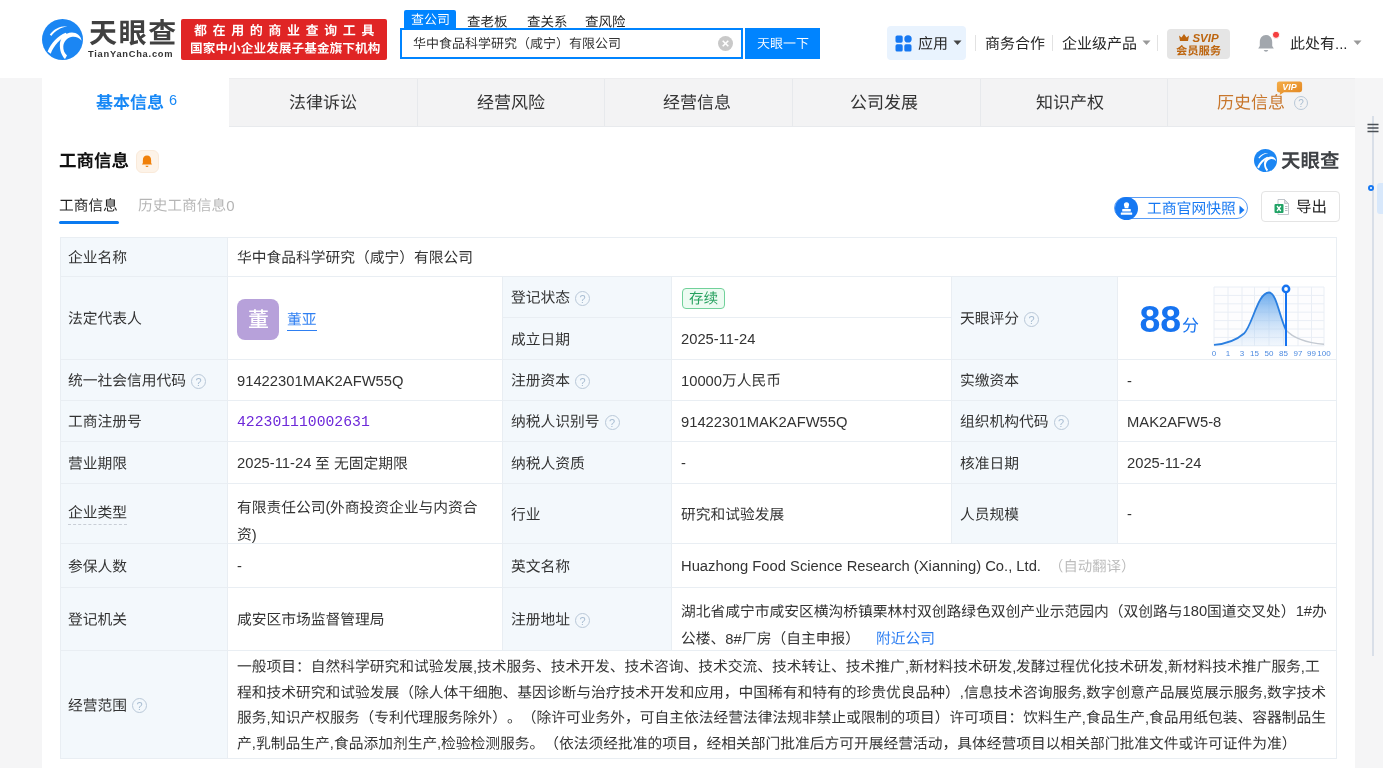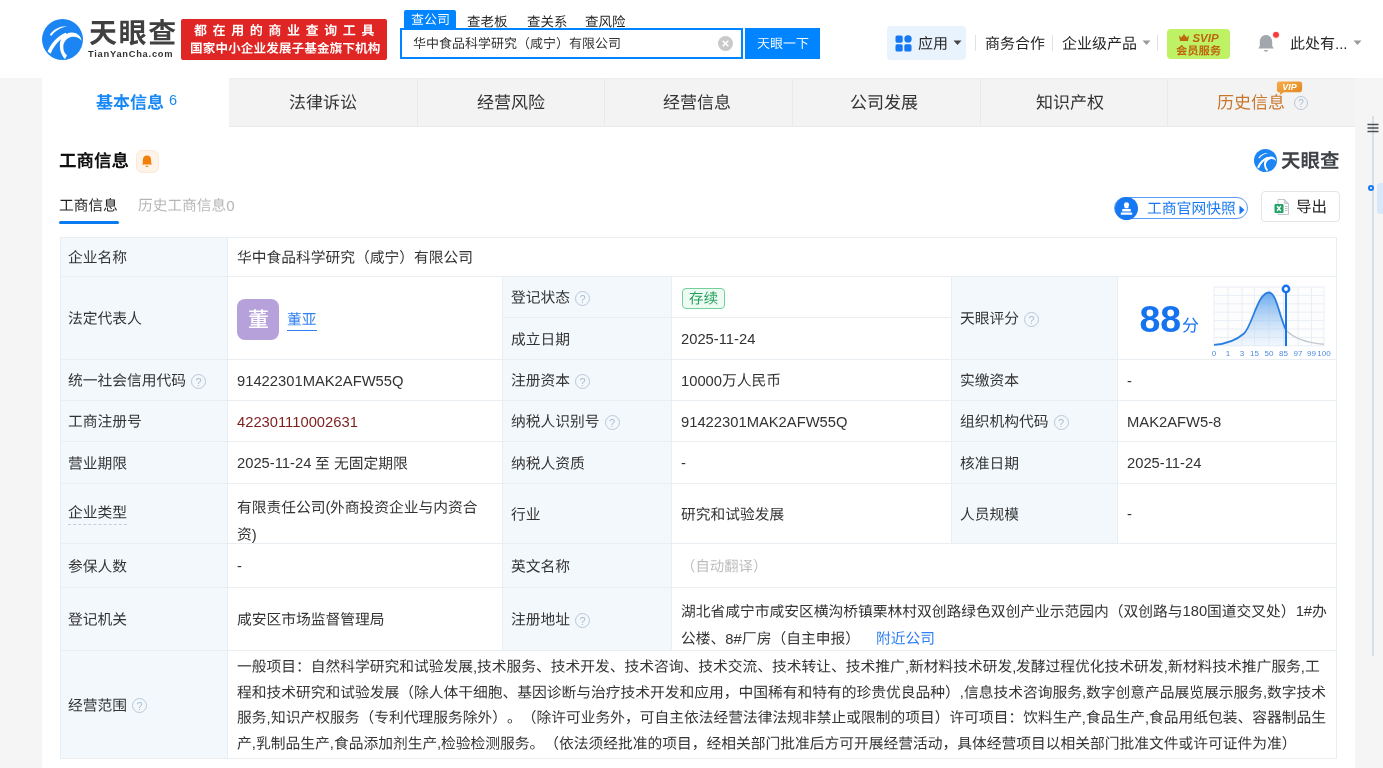--- a/index.html
+++ b/index.html
@@ -430,21 +430,21 @@
         <use href="#r3c" x="1000"></use>
         <use href="#r3d" x="2000"></use>
         <use href="#r3e" x="3000"></use>
         <use href="#r26" x="4000"></use>
       </svg>
       <svg width="9" height="6" viewBox="0 0 9 6" style="margin-left:5px">
         <path d="M0.5 0.5 L4.5 5 L8.5 0.5 Z" fill="#999"></path>
       </svg>
     </div>
 <div style="position:absolute;left:1157px;top:35px;width:1px;height:16px;background:#e2e2e2"></div>
-<div style="position:absolute;left:1167px;top:29px;width:63px;height:30px;background:#bef264;border-radius:4px;display:flex;flex-direction:column;align-items:center;justify-content:center">
+<div style="position:absolute;left:1167px;top:29px;width:63px;height:30px;background:#e5e5e5;border-radius:4px;display:flex;flex-direction:column;align-items:center;justify-content:center">
       <div style="display:flex;align-items:center;height:13px">
         <svg width="12" height="10" viewBox="0 0 12 10" style="margin-right:2px">
           <path d="M1 2.5 L3.5 4.5 L6 1 L8.5 4.5 L11 2.5 L10 8 L2 8 Z" fill="#bd650f"></path>
         </svg>
         <span style="font:italic bold 11.5px 'Liberation Sans';color:#bd650f">SVIP</span>
       </div>
       <div style="height:13px;display:flex;align-items:center">
         <svg style="width:45.2px;height:11.3px;vertical-align:-1.7px;" viewBox="0 -850 4000 1000" fill="#bd650f">
           <use href="#b3f" x="0"></use>
           <use href="#b40" x="1000"></use>
@@ -793,21 +793,21 @@
 <div style="position:absolute;left:1118px;top:401px;width:219px;height:41px;background:#fff;border-right:1px solid #e9eef3;border-bottom:1px solid #e9eef3;"></div>
 <div style="position:absolute;left:68px;top:410.5px;height:22px;display:flex;align-items:center">
       <svg style="width:73.8px;height:14.8px;vertical-align:-2.2px;" viewBox="0 -850 5000 1000" fill="#333">
         <use href="#r57" x="0"></use>
         <use href="#r37" x="1000"></use>
         <use href="#r77" x="2000"></use>
         <use href="#r78" x="3000"></use>
         <use href="#r80" x="4000"></use>
       </svg>
     </div>
-<div style="position:absolute;left:237px;top:410.5px;height:22px;display:flex;align-items:center;font-size:14.75px;color:#7f1d1d;font-family:Liberation Sans, sans-serif">422301110002631</div>
+<div style="position:absolute;left:237px;top:410.5px;height:22px;display:flex;align-items:center;font-size:14.75px;color:#6d28d9;font-family:Liberation Mono, monospace">422301110002631</div>
 <div style="position:absolute;left:511px;top:410.5px;height:22px;display:flex;align-items:center">
       <svg style="width:88.5px;height:14.8px;vertical-align:-2.2px;" viewBox="0 -850 6000 1000" fill="#333">
         <use href="#r81" x="0"></use>
         <use href="#r82" x="1000"></use>
         <use href="#r63" x="2000"></use>
         <use href="#r53" x="3000"></use>
         <use href="#r83" x="4000"></use>
         <use href="#r80" x="5000"></use>
       </svg>
       <span style="display:inline-block;width:15px;height:15px;border:1px solid #b9c8d8;border-radius:50%;color:#a8bdd2;font-size:11px;line-height:14px;text-align:center;margin-left:5px;margin-top:1px;flex:none">?</span>
@@ -956,20 +956,21 @@
 <div style="position:absolute;left:237px;top:555px;height:22px;display:flex;align-items:center;font-size:14.75px;color:#333;font-family:'Liberation Sans'">-</div>
 <div style="position:absolute;left:511px;top:555px;height:22px;display:flex;align-items:center">
       <svg style="width:59.0px;height:14.8px;vertical-align:-2.2px;" viewBox="0 -850 4000 1000" fill="#333">
         <use href="#ra0" x="0"></use>
         <use href="#ra1" x="1000"></use>
         <use href="#r5e" x="2000"></use>
         <use href="#r5f" x="3000"></use>
       </svg>
     </div>
 <div style="position:absolute;left:681px;top:555px;height:22px;display:flex;align-items:center;font-size:14.75px;color:#333;font-family:'Liberation Sans'">
+      <span style="white-space:pre">Huazhong Food Science Research (Xianning) Co., Ltd.  </span>
       <svg style="width:86.4px;height:14.4px;vertical-align:-2.2px;" viewBox="0 -850 6000 1000" fill="#bbb">
         <use href="#r2b" x="0"></use>
         <use href="#ra2" x="1000"></use>
         <use href="#ra3" x="2000"></use>
         <use href="#ra4" x="3000"></use>
         <use href="#ra5" x="4000"></use>
         <use href="#r2e" x="5000"></use>
       </svg>
     </div>
 <div style="position:absolute;left:60px;top:588px;width:168px;height:63px;background:#f3f8fc;border-right:1px solid #e9eef3;border-bottom:1px solid #e9eef3;border-left:1px solid #e9eef3;"></div>

